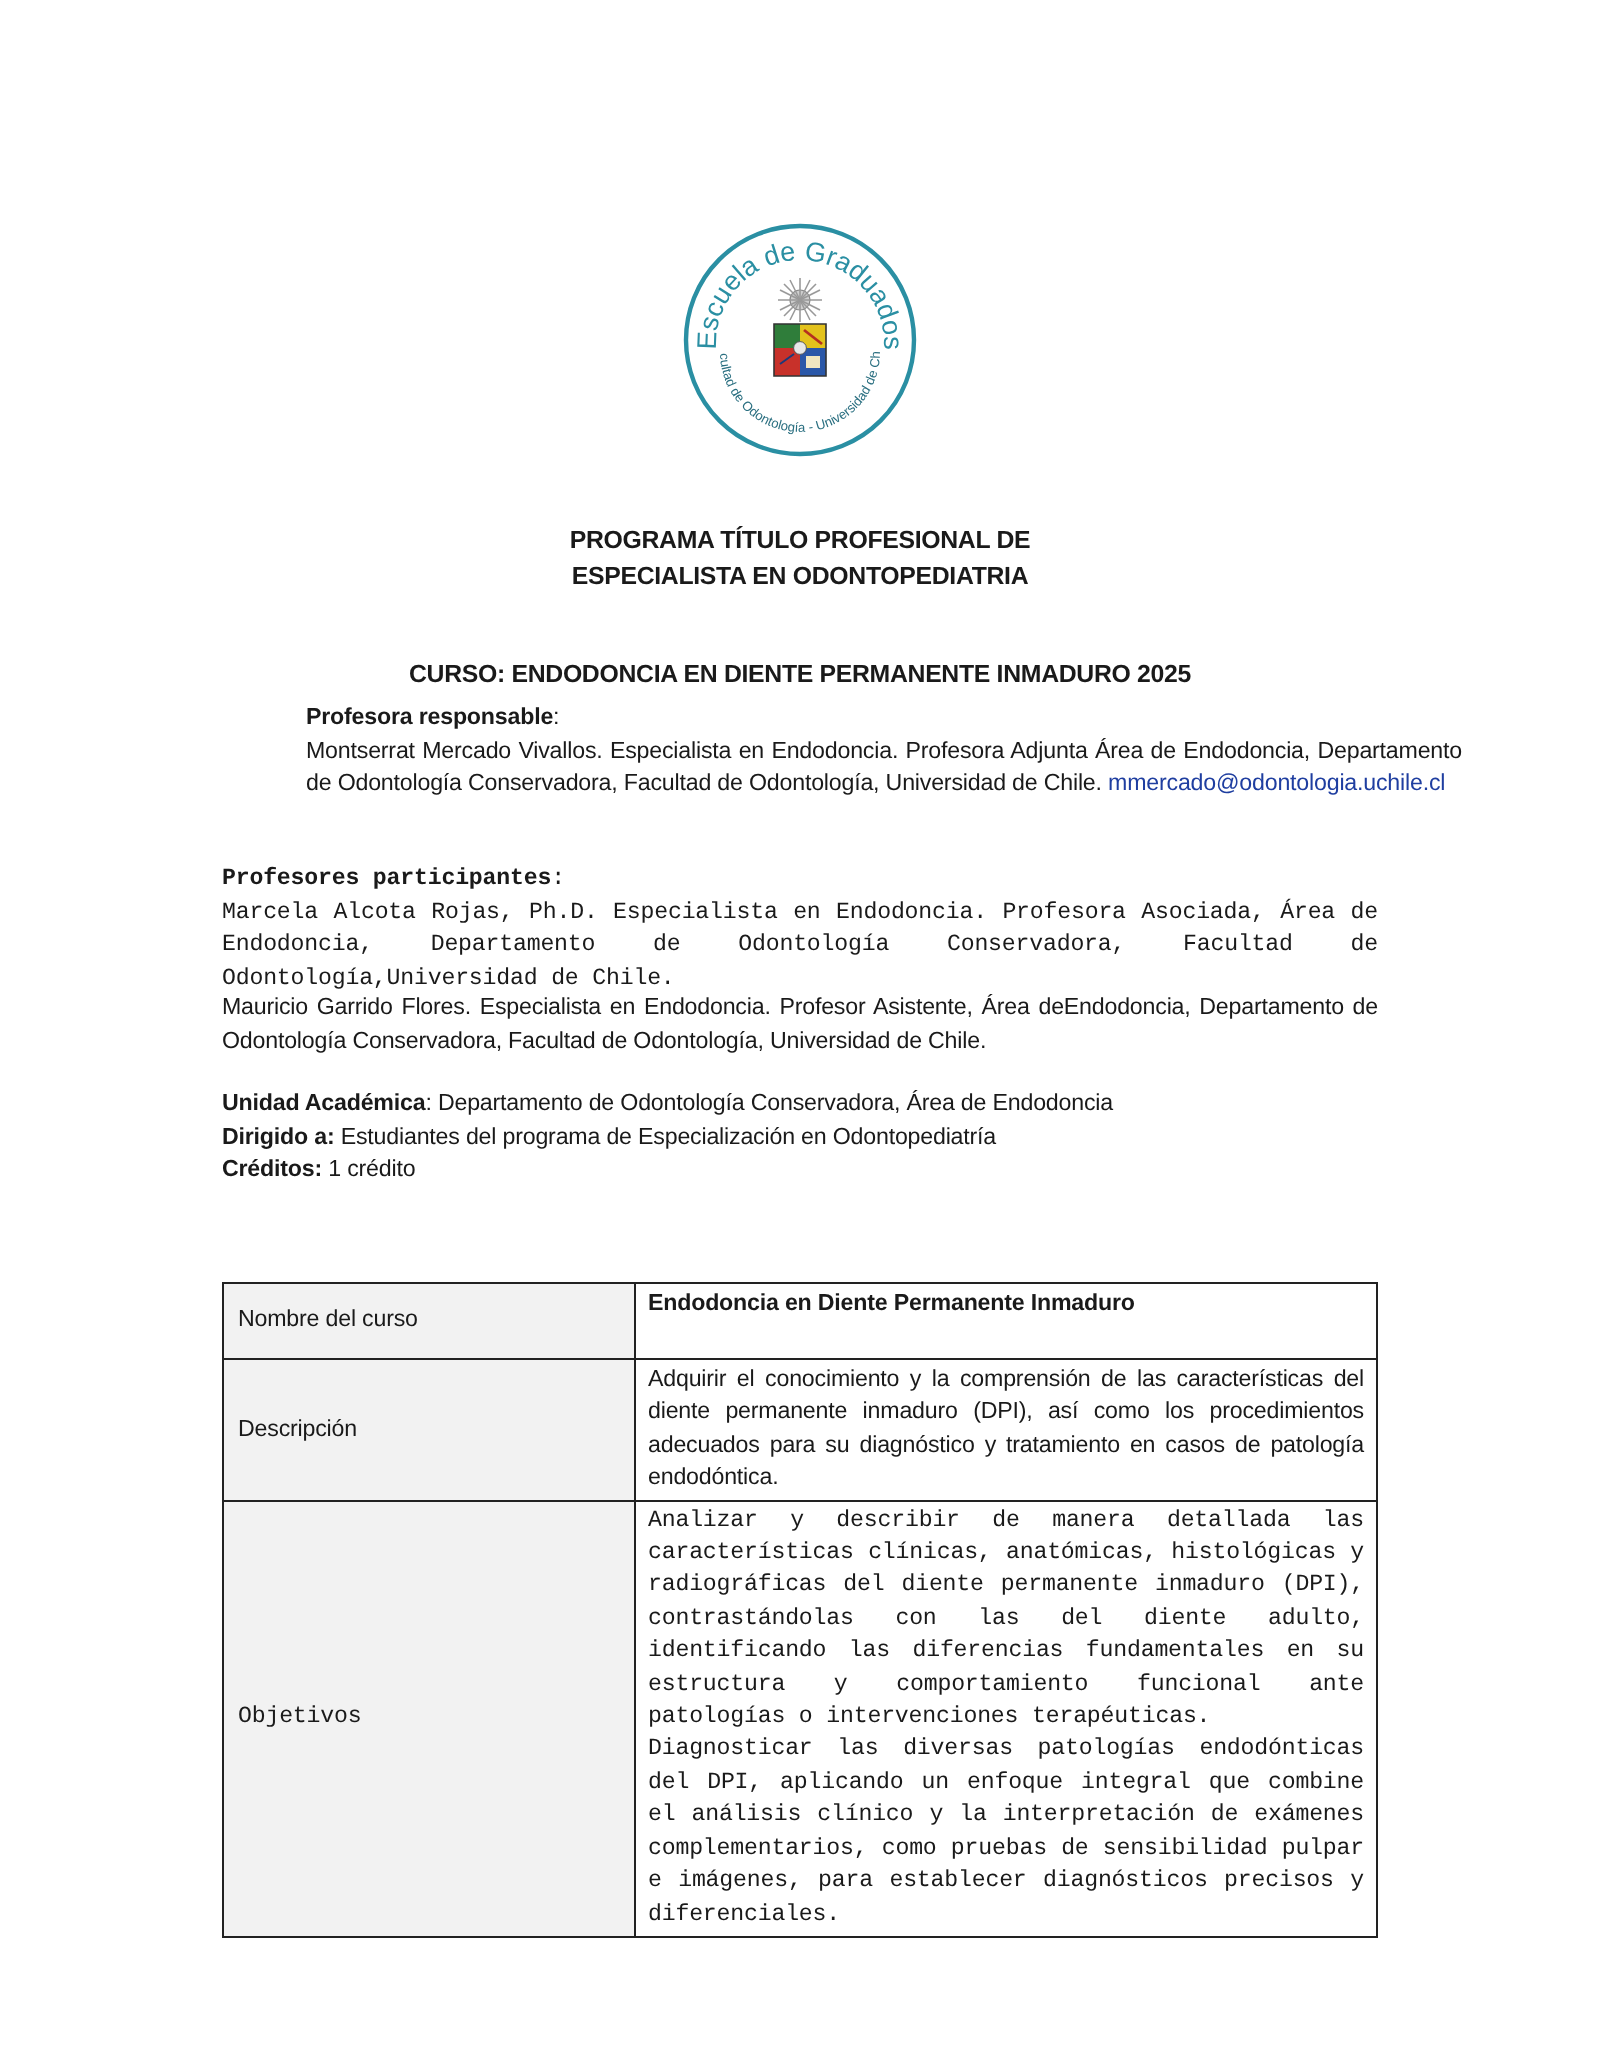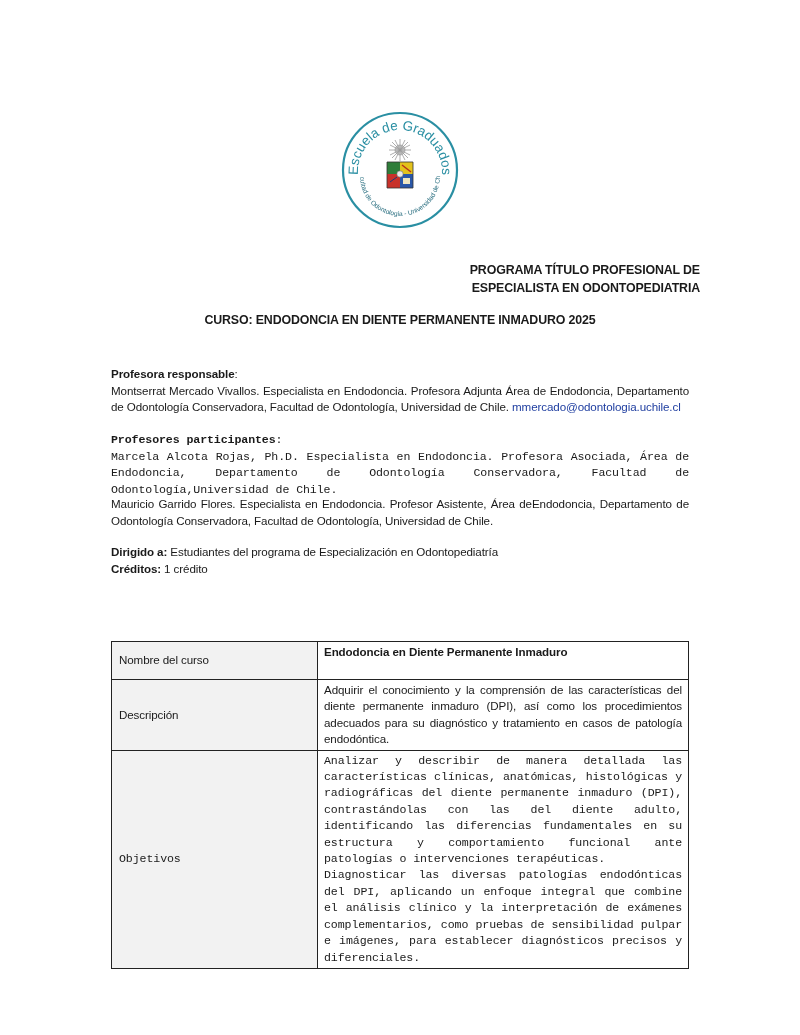--- a/index.html
+++ b/index.html
@@ -11,38 +11,38 @@
       overflow: hidden;
     }
     .page { position: absolute; left: 0; top: 0; width: 800px; height: 1035px; }
 
     .logo {
       position: absolute; left: 340px; top: 110px; width: 120px; height: 120px;
     }
 
     .title-block {
       position: absolute; left: 100px; top: 261px; width: 600px;
-      text-align: right; font-weight: bold; font-size: 12.4px; line-height: 18px;
+      text-align: center; font-weight: bold; font-size: 12.4px; line-height: 18px;
       letter-spacing: -0.15px;
     }
     .course-title {
-      position: absolute; left: 100px; top: 311px; width: 600px;
+      position: absolute; left: 100px; top: 328px; width: 600px;
       text-align: center; font-weight: bold; font-size: 12.4px; line-height: 18px;
       letter-spacing: -0.15px;
     }
 
     .body-text {
       position: absolute; left: 111px; width: 578px;
       font-size: 11.6px; line-height: 16.6px; text-align: justify;
       letter-spacing: -0.1px;
     }
     .label { font-weight: bold; }
     .link { color: #1f3ea0; text-decoration: none; }
 
-    .section-responsable { top: 366px; }
+    .section-responsable { top: 351px; margin-left: 42px; }
     .section-participantes { top: 432px; font-family: Liberation Mono, monospace; }
     .section-garrido { top: 496px; }
     .section-meta { top: 544px; text-align: left; }
 
     table.course {
       position: absolute; left: 111px; top: 641px; width: 578px;
       border-collapse: collapse;
       font-size: 11.6px; line-height: 16.4px;
       letter-spacing: -0.1px;
     }
@@ -132,20 +132,23 @@
     <div>
       <span class="label">Profesores participantes</span><span>:</span>
     </div>
     <div>Marcela Alcota Rojas, Ph.D. Especialista en Endodoncia. Profesora Asociada, Área de Endodoncia, Departamento de Odontología Conservadora, Facultad de Odontología,Universidad de Chile.</div>
   </div>
 
   <div class="body-text section-garrido">Mauricio Garrido Flores. Especialista en Endodoncia. Profesor Asistente, Área deEndodoncia, Departamento de Odontología Conservadora, Facultad de Odontología, Universidad de Chile.</div>
 
   <div class="body-text section-meta">
     <div>
+      <span class="label">Unidad Académica</span><span>: Departamento de Odontología Conservadora, Área de Endodoncia</span>
+    </div>
+    <div>
       <span class="label">Dirigido a:</span><span> Estudiantes del programa de Especialización en Odontopediatría</span>
     </div>
     <div>
       <span class="label">Créditos:</span><span> 1 crédito</span>
     </div>
   </div>
 
   <table class="course">
     <tbody>
         <tr class="row-name">

